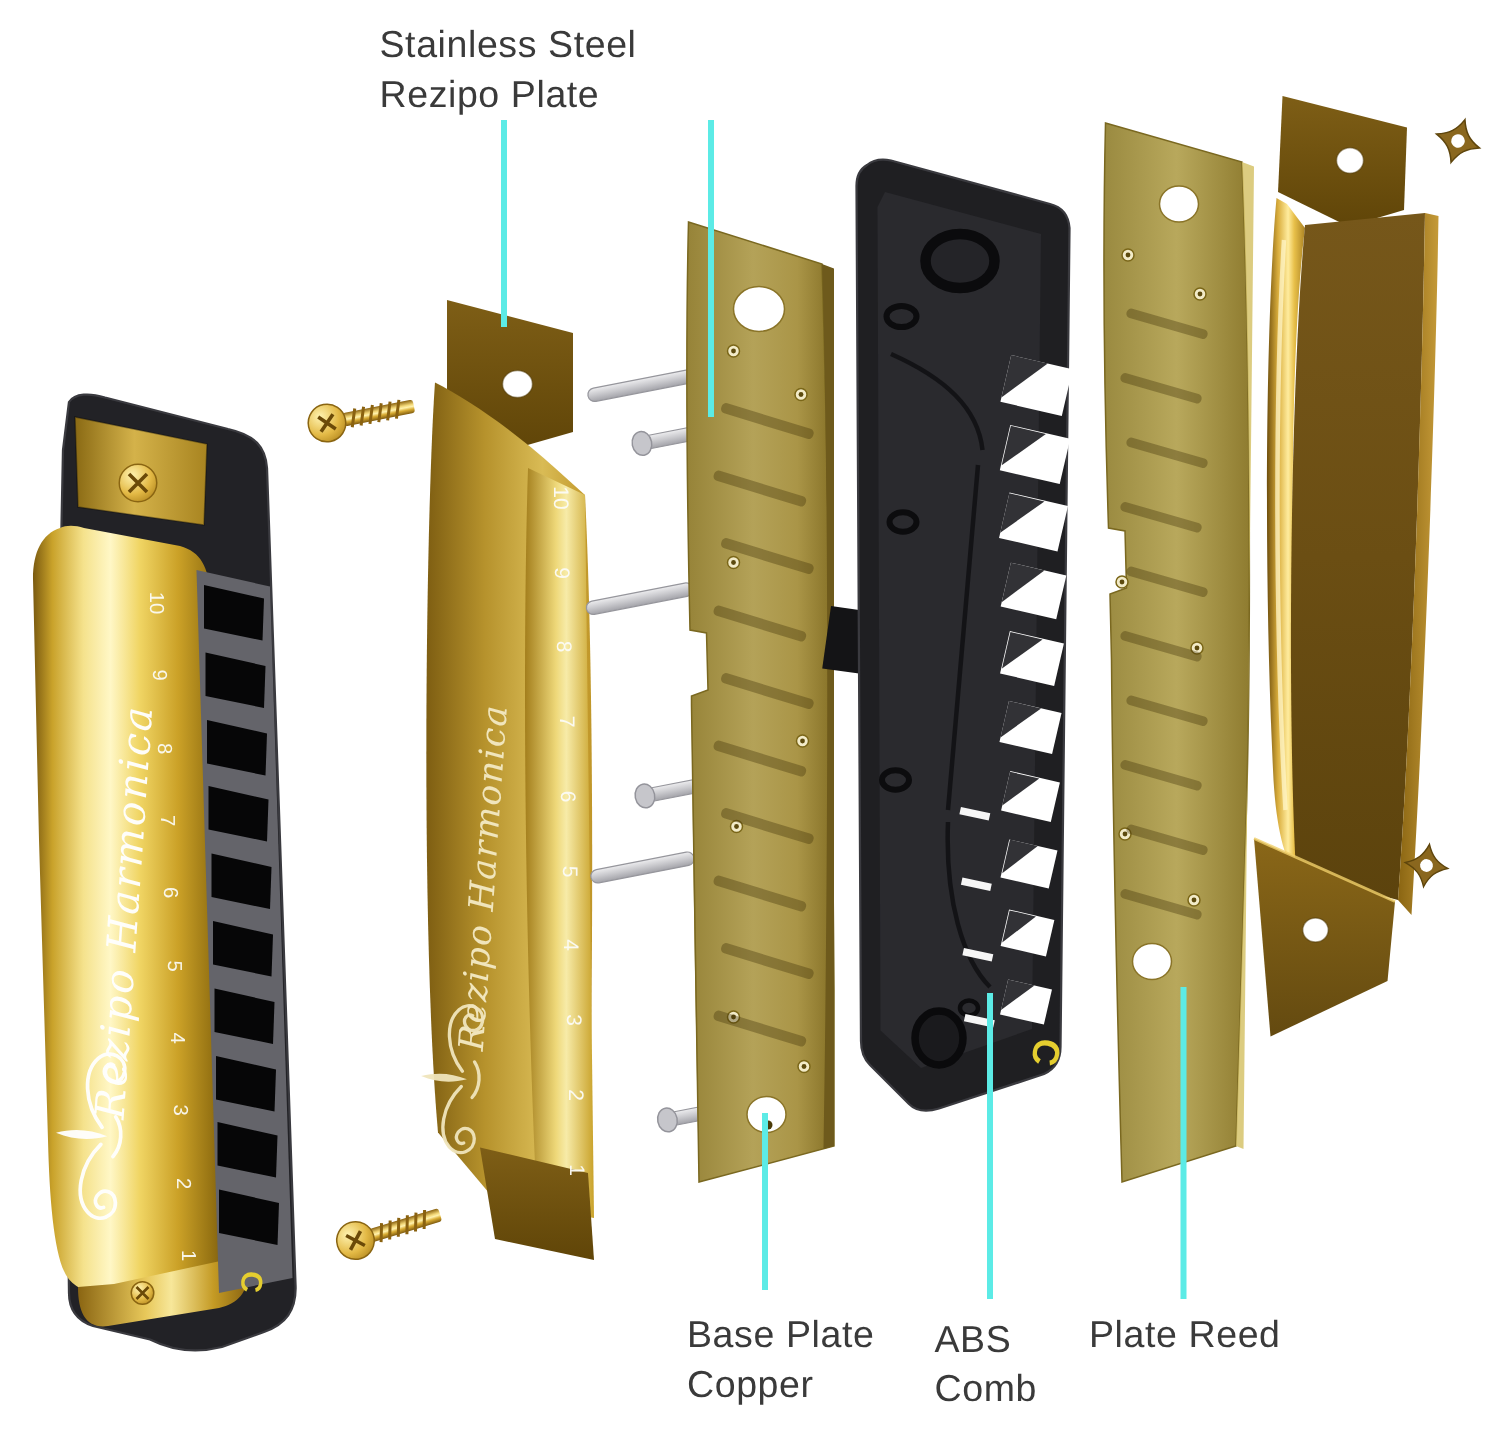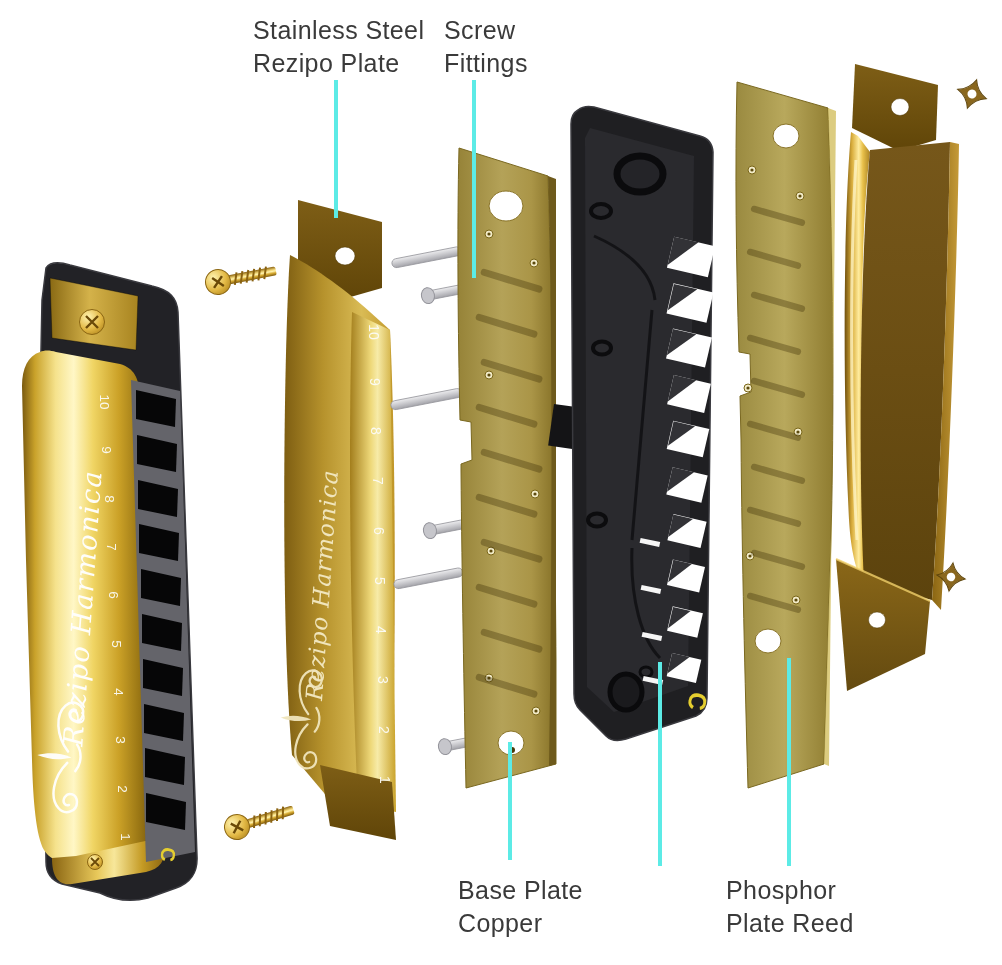--- a/index.html
+++ b/index.html
@@ -411,26 +411,25 @@
   <line x1="510" y1="742" x2="510" y2="860"></line>
   <line x1="660" y1="662" x2="660" y2="866"></line>
   <line x1="789" y1="658" x2="789" y2="866"></line>
 </g>
 </svg>
 
 <div class="callout" style="left:253px;top:14px">
   <span>Stainless Steel</span>
   <span>Rezipo Plate</span>
 </div>
-<div class="callout" style="left:444px;top:14px">
-  <span>Screw</span>
-  <span>Fittings</span>
-</div>
 <div class="callout" style="left:458px;top:874px">
   <span>Base Plate</span>
   <span>Copper</span>
 </div>
+<div class="callout" style="left:623px;top:877px">
+  <span>ABS</span>
+  <span>Comb</span>
+</div>
 <div class="callout" style="left:726px;top:874px">
-  <span>Phosphor</span>
   <span>Plate Reed</span>
 </div>
 
 </div>
 
 </body></html>

